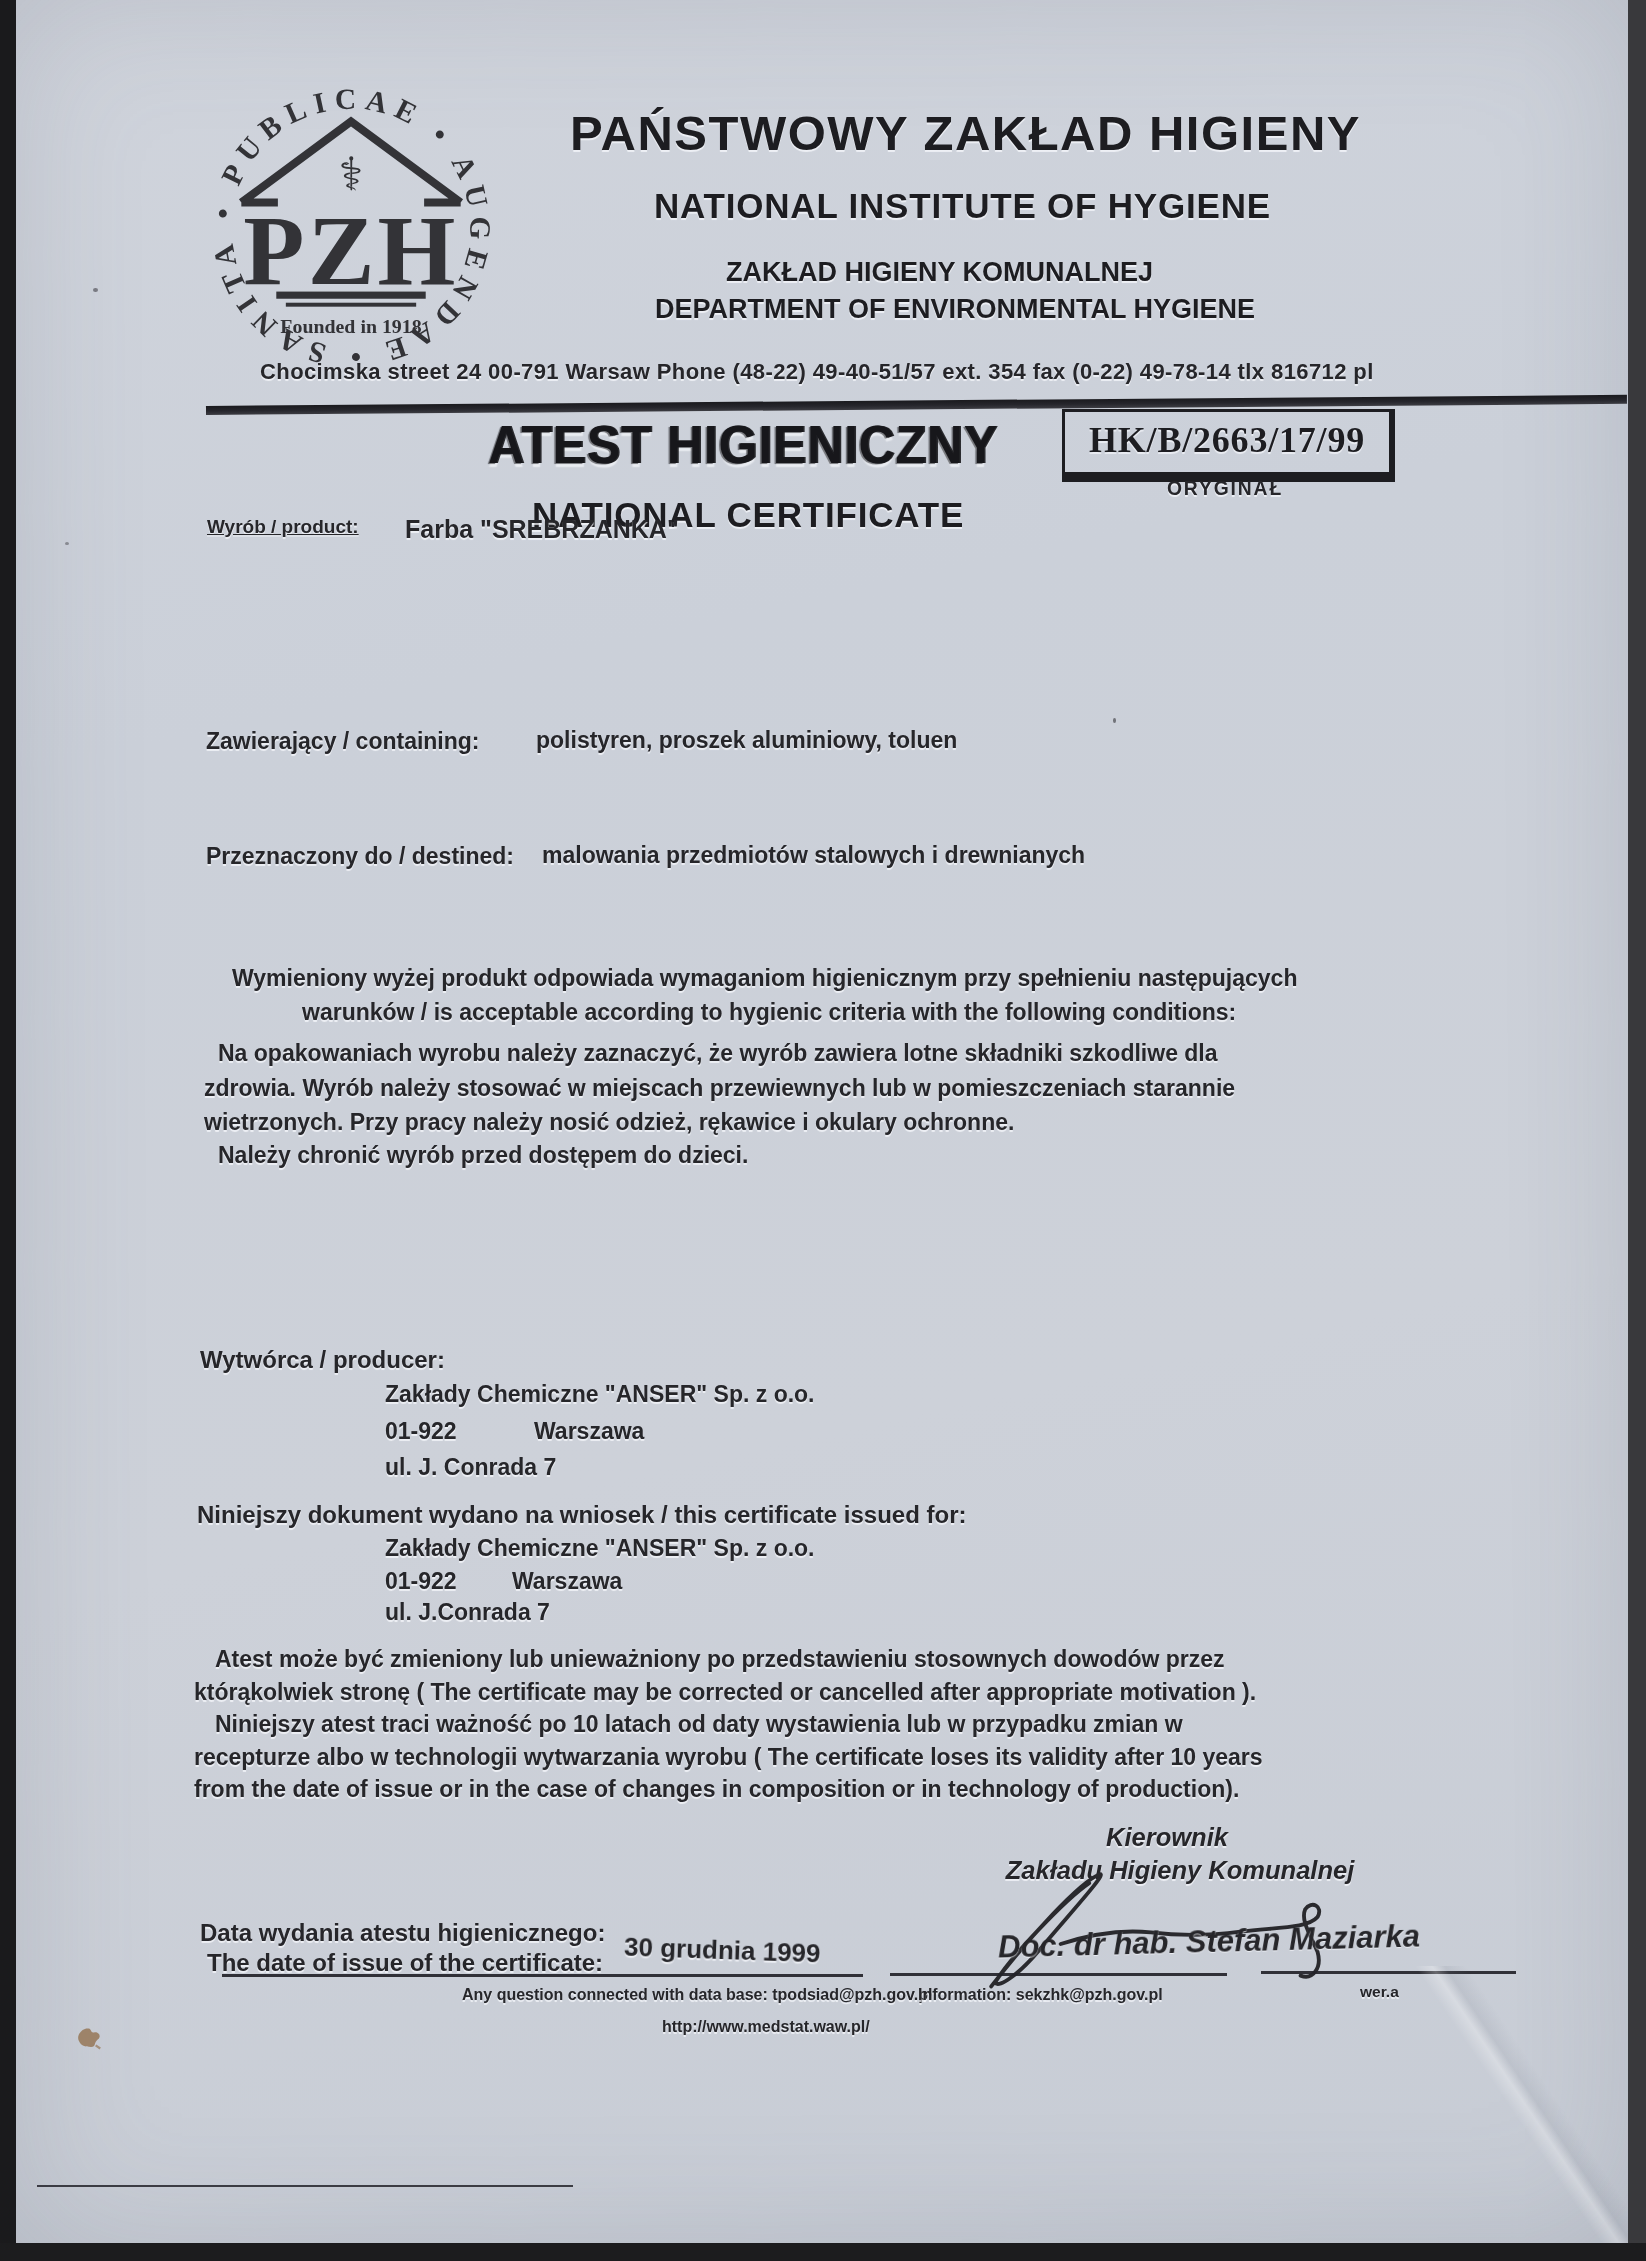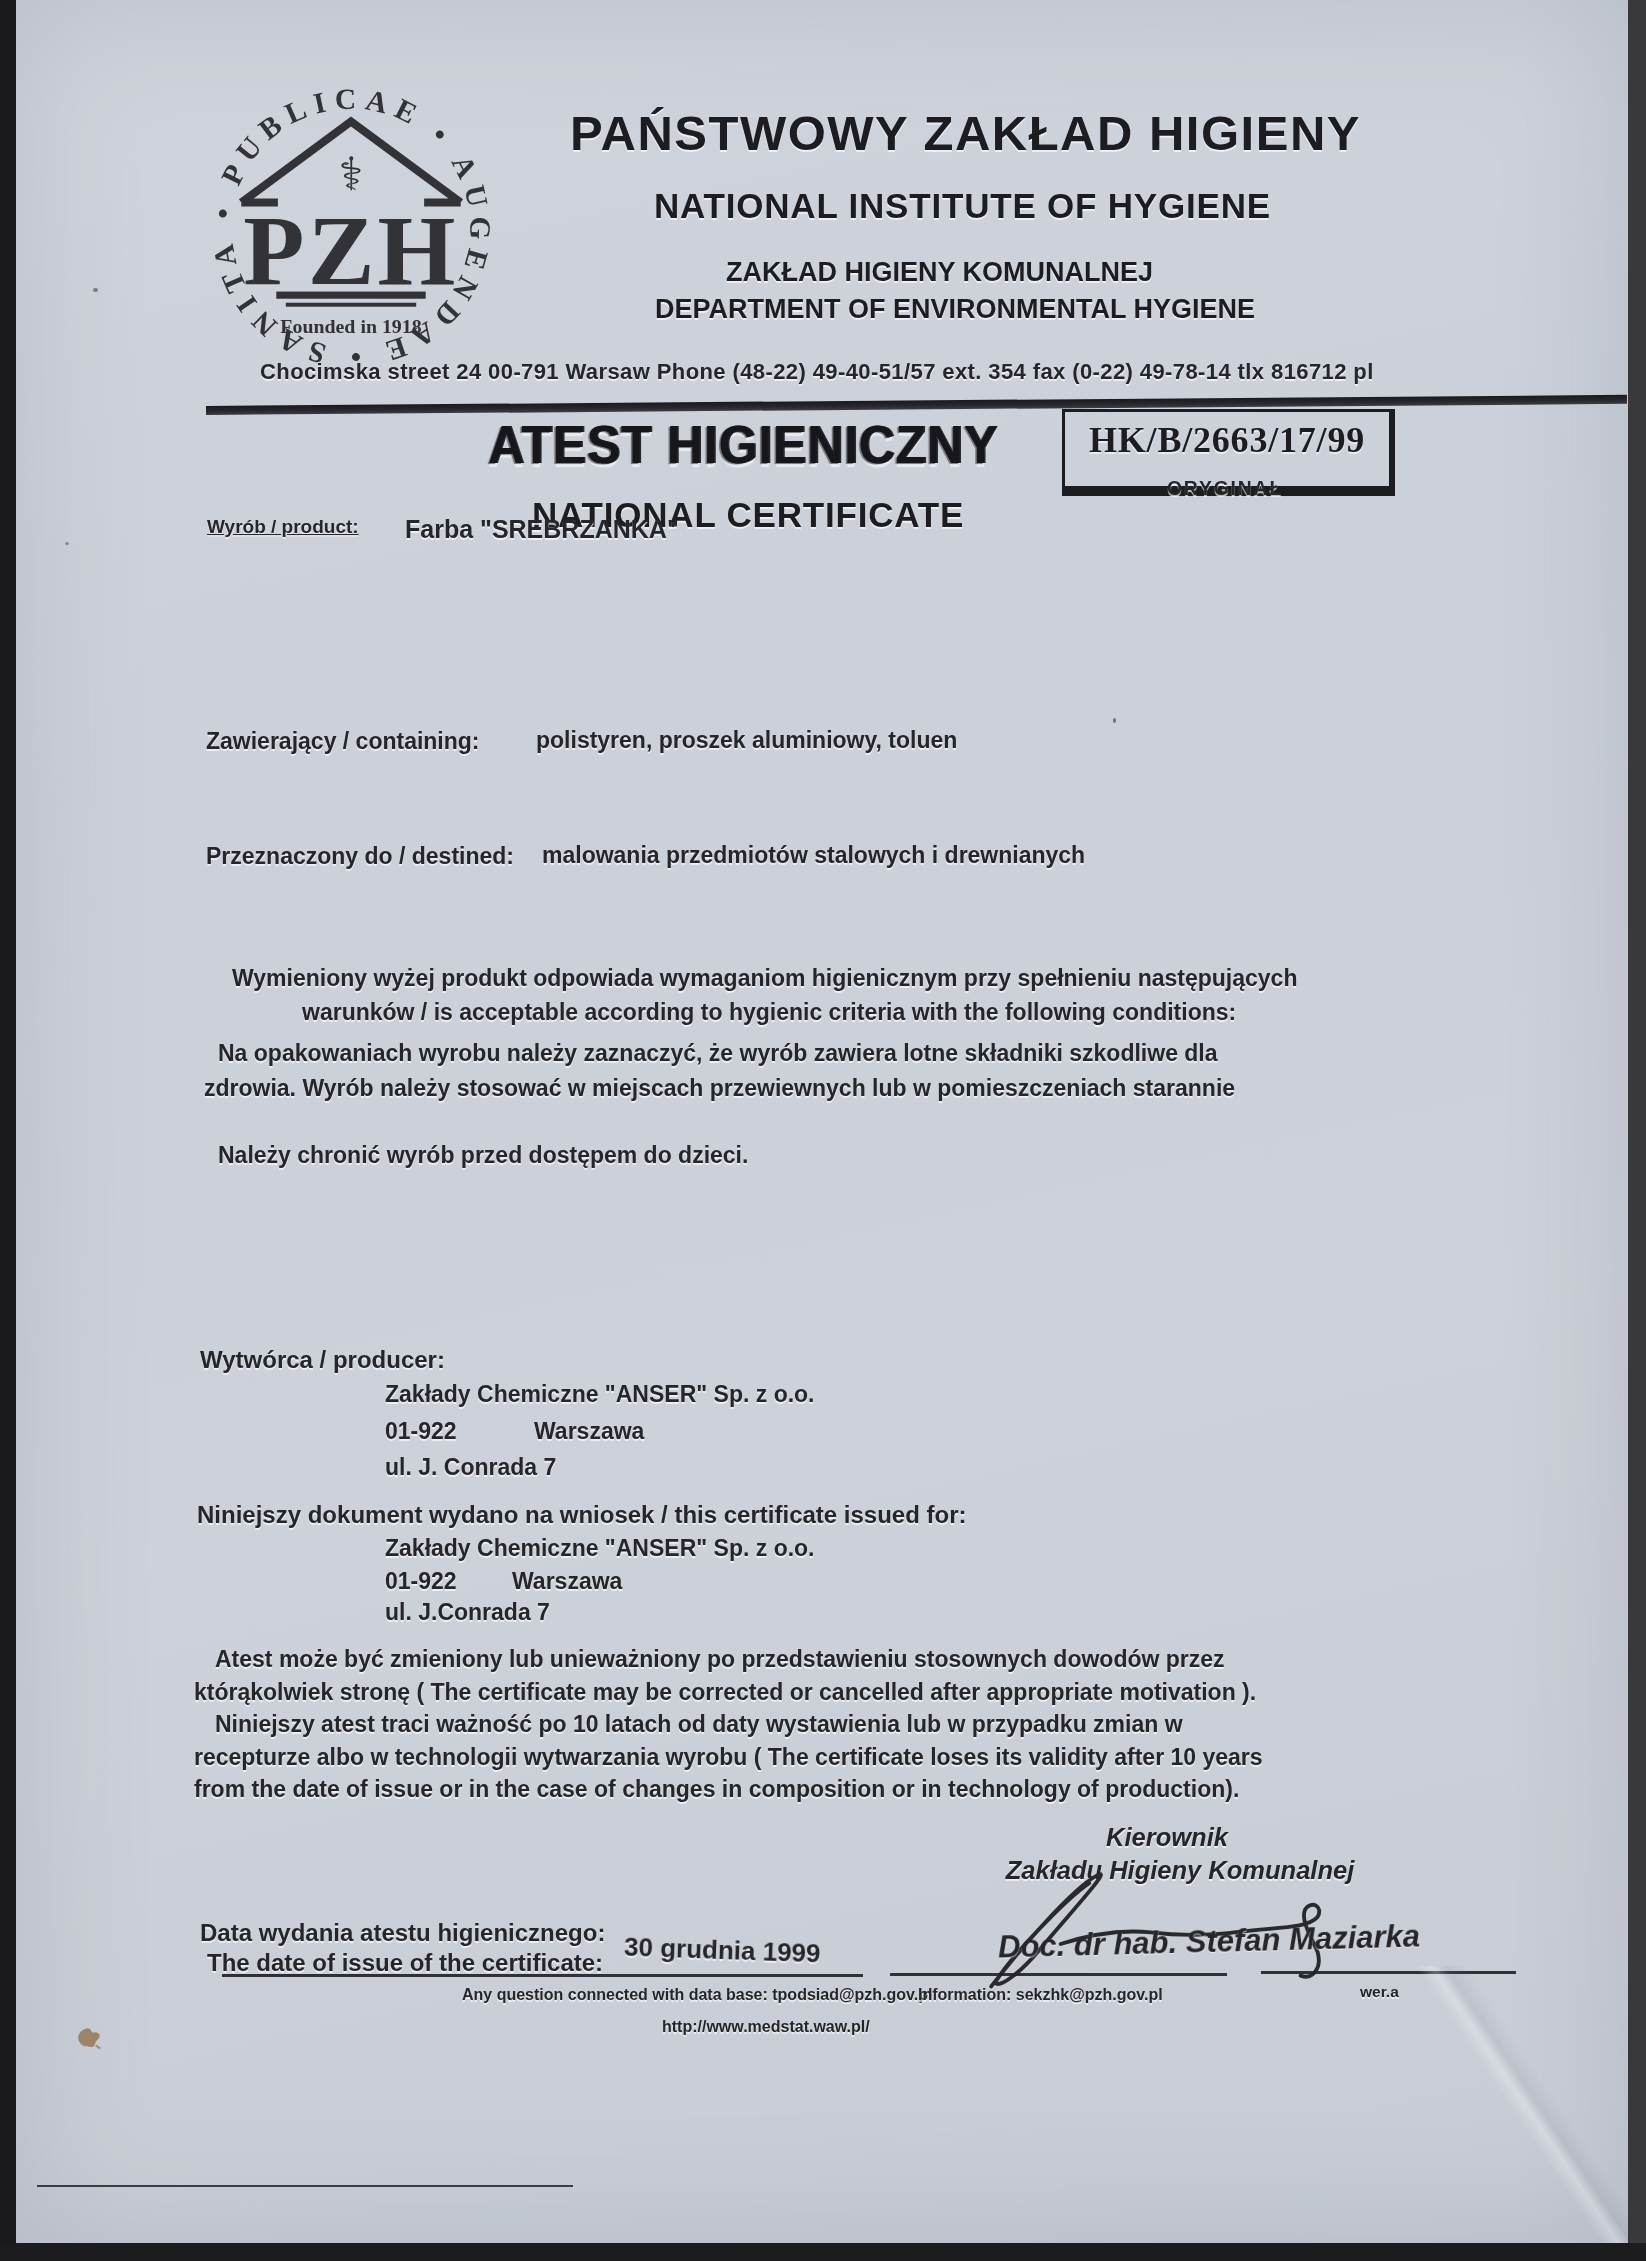--- a/index.html
+++ b/index.html
@@ -10,21 +10,21 @@
          box-shadow:inset 0 0 139px rgba(90,95,112,.20);
          transform:rotate(-0.25deg);transform-origin:50% 50%;}
   .strip{position:absolute;}
   .t{position:absolute;font-weight:bold;color:#26262a;white-space:nowrap;
      text-shadow:0 1.5px 0.8px rgba(248,250,253,.75);filter:blur(0.2px);}
   .head{color:#1d1d21;}
   .it{font-style:italic;}
   .ctr{text-align:center;}
   .distress{color:#17171b;letter-spacing:0.8px;transform:scaleY(1.08);
      text-shadow:1.5px 0 0 rgba(23,23,27,.9), -1.5px 0.8px 0.8px rgba(23,23,27,.55), 0 3.1px 1.5px rgba(250,252,255,.65);}
-  #cert-box{position:absolute;left:1062px;top:409px;width:333px;height:87px;box-sizing:border-box;
+  #cert-box{position:absolute;left:1062px;top:409px;width:333px;height:73px;box-sizing:border-box;
      border:3.9px solid #1d1d21;border-bottom-width:10px;border-right-width:6.2px;
      filter:blur(0.2px);}
   #cert-box .num{display:block;width:100%;text-align:center;line-height:56px;font-size:36px;
      font-weight:bold;letter-spacing:0.8px;color:#1d1d21;font-family:"Liberation Serif",serif;
      text-shadow:0 1.5px 0.8px rgba(248,250,253,.7);}
   .rule{position:absolute;background:linear-gradient(180deg,#1a1a1e 0%,#26262c 55%,#3c3c42 100%);}
   .sep{position:absolute;height:3.1px;background:#232329;opacity:.92;}
   .speck{position:absolute;border-radius:50%;}
   #smudge{position:absolute;left:68px;top:2024px;width:40px;height:26px;}
   #crease{position:absolute;left:1416px;top:1966px;width:231px;height:296px;opacity:.5;
@@ -74,20 +74,21 @@
   <div class="t" style="left:206px;top:728px;font-size:23px;">Zawierający / containing:</div>
   <div class="t" style="left:517px;top:727px;font-size:23px;margin-left:19px;">polistyren, proszek aluminiowy, toluen</div>
 
   <div class="t" style="left:206px;top:843px;font-size:23px;">Przeznaczony do / destined:</div>
   <div class="t" style="left:542px;top:842px;font-size:23px;">malowania przedmiotów stalowych i drewnianych</div>
 
   <div class="t" style="left:302px;top:999px;font-size:23px;">warunków / is acceptable according to hygienic criteria with the following conditions:</div>
   <div class="t" style="left:232px;top:965px;font-size:23px;">Wymieniony wyżej produkt odpowiada wymaganiom higienicznym przy spełnieniu następujących</div>
   <div class="t" style="left:204px;top:1075px;font-size:23px;">zdrowia. Wyrób  należy stosować w miejscach przewiewnych lub w pomieszczeniach starannie</div>
   <div class="t" style="left:218px;top:1040px;font-size:23px;">Na opakowaniach wyrobu należy  zaznaczyć, że wyrób zawiera lotne składniki szkodliwe dla</div>
+  <div class="t" style="left:204px;top:1109px;font-size:23px;">wietrzonych. Przy pracy należy nosić odzież, rękawice i okulary ochronne.</div>
   <div class="t" style="left:218px;top:1142px;font-size:23px;text-align:right;">Należy chronić wyrób przed dostępem do dzieci.</div>
 
   <div class="t" style="left:200px;top:1346px;font-size:24px;">Wytwórca / producer:</div>
   <div class="t" style="left:385px;top:1381px;font-size:23px;">Zakłady Chemiczne "ANSER" Sp. z o.o.</div>
   <div class="t" style="left:385px;top:1418px;font-size:23px;">01-922</div>
   <div class="t" style="left:534px;top:1418px;font-size:23px;">Warszawa</div>
   <div class="t" style="left:385px;top:1454px;font-size:23px;">ul. J. Conrada 7</div>
 
   <div class="t" style="left:197px;top:1501px;font-size:24px;">Niniejszy dokument wydano na wniosek / this certificate issued for:</div>
   <div class="t" style="left:385px;top:1535px;font-size:23px;">Zakłady Chemiczne "ANSER" Sp. z o.o.</div>

